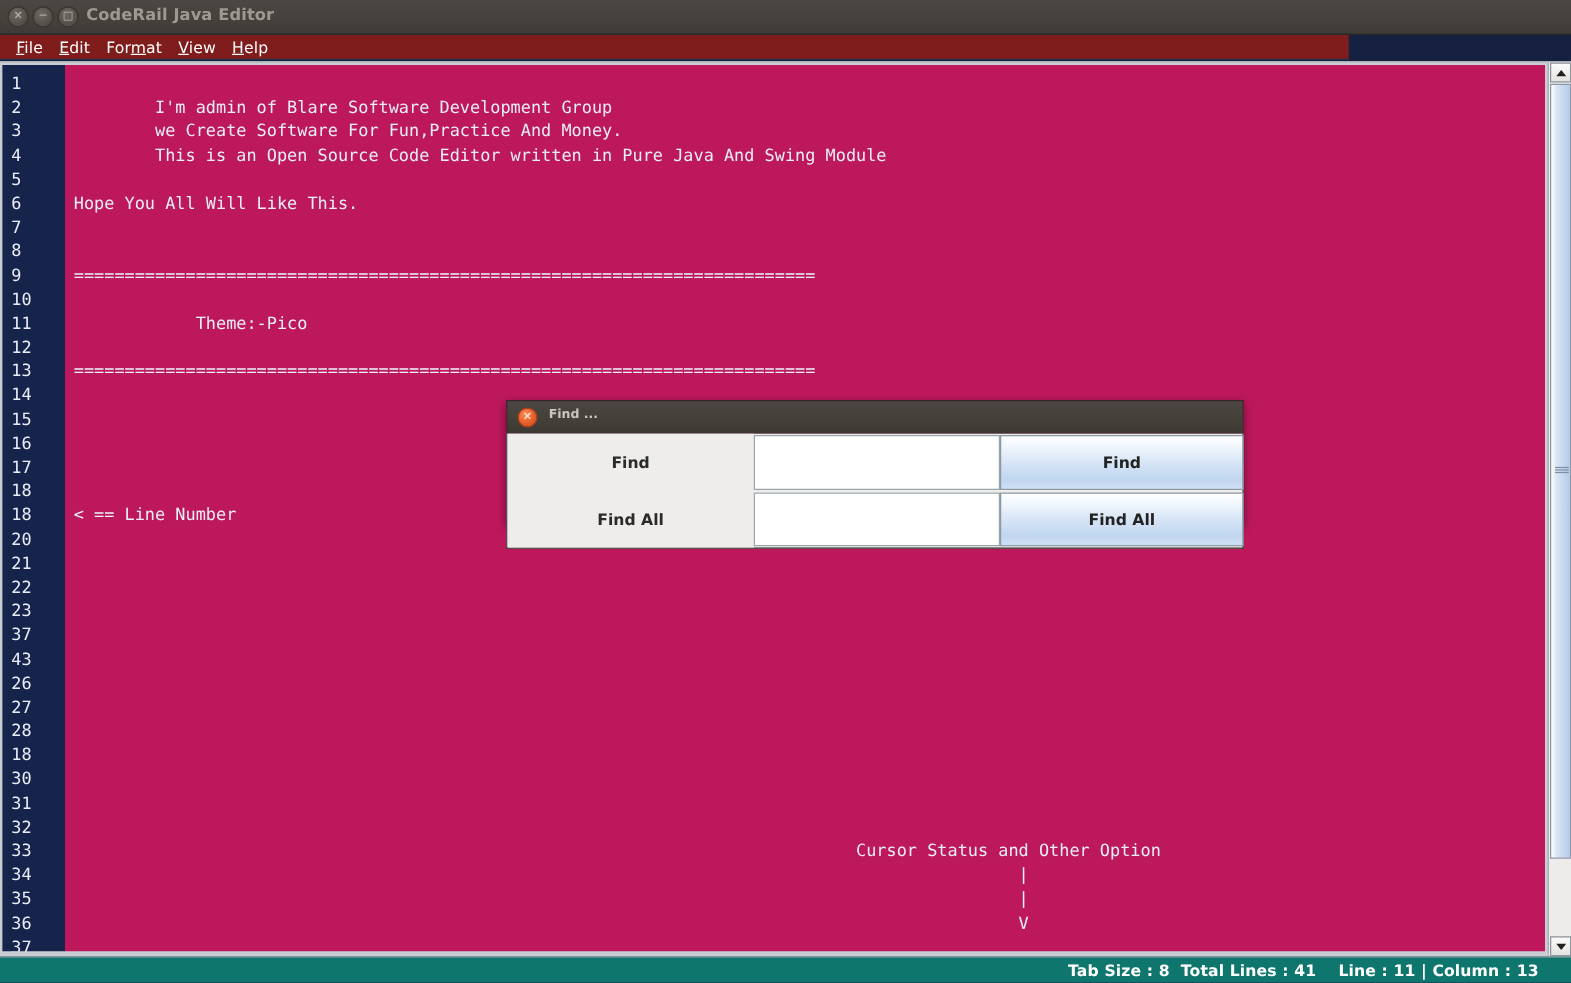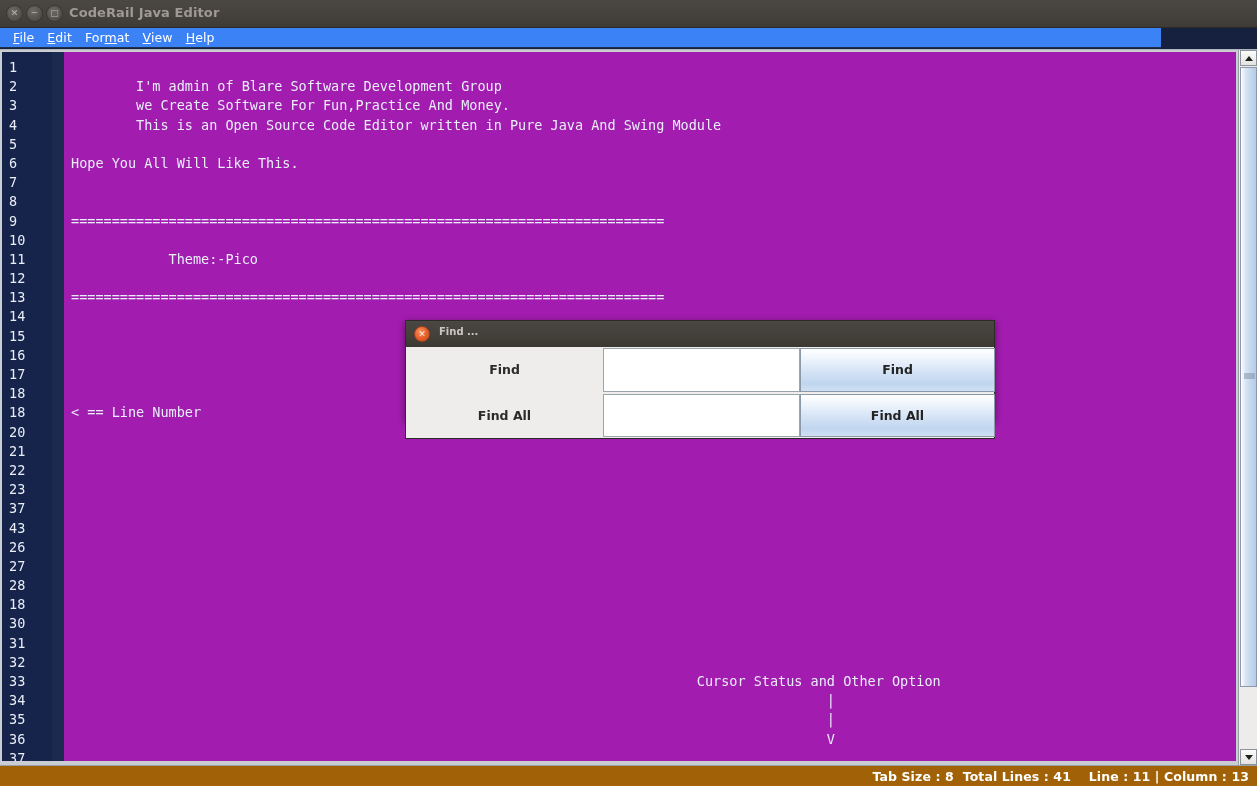--- a/index.html
+++ b/index.html
@@ -61,23 +61,23 @@
     color: #9e9a93;
     letter-spacing: 0.1px;
     font-family: "DejaVu Sans", sans-serif;
     white-space: nowrap;
   }
 
   
   #menu-bar {
     position: absolute;
     left: 0; top: 28px;
-    width: 1161px;
+    width: 1079px;
     height: 20px;
-    background: #3b82f6;
+    background: #7f1d1d;
     border-bottom: 1px solid #20304a;
     box-sizing: border-box;
     display: flex;
     align-items: center;
     padding-left: 7px;
   }
   .menu-item {
     color: #ffffff;
     font-size: 12.5px;
     font-family: "DejaVu Sans", sans-serif;
@@ -117,24 +117,24 @@
     font-size: 13.5px;
     line-height: 19.2px;
     text-align: left;
     padding-top: 6px;
     padding-left: 7px;
     box-sizing: border-box;
   }
   #gutter .ln { display: block; height: 19.2px; }
   #code-area {
     position: absolute;
-    left: 62px; top: 0;
+    left: 50px; top: 0;
     width: 1184px;
     height: 710px;
-    background: #a21caf;
+    background: #be185d;
     color: #e9eef9;
     font-family: "DejaVu Sans Mono", monospace;
     font-size: 13.5px;
     line-height: 19.2px;
     padding-top: 6px;
     padding-left: 7px;
     box-sizing: border-box;
     white-space: pre;
     overflow: hidden;
   }
@@ -201,27 +201,27 @@
     height: 4px;
     background: #c9cdd4;
   }
 
   
   #status-bar {
     position: absolute;
     left: 0; bottom: 0;
     width: 1257px;
     height: 21px;
-    background: #a16207;
+    background: #0f766e;
     border-top: 1px solid #9aa0a8;
     box-sizing: border-box;
     display: flex;
     align-items: center;
     justify-content: flex-end;
-    padding-right: 8px;
+    padding-right: 26px;
   }
   #status-text {
     color: #ffffff;
     font-size: 12.5px;
     font-weight: bold;
     font-family: "DejaVu Sans", sans-serif;
     white-space: pre;
     letter-spacing: 0.1px;
   }
 

